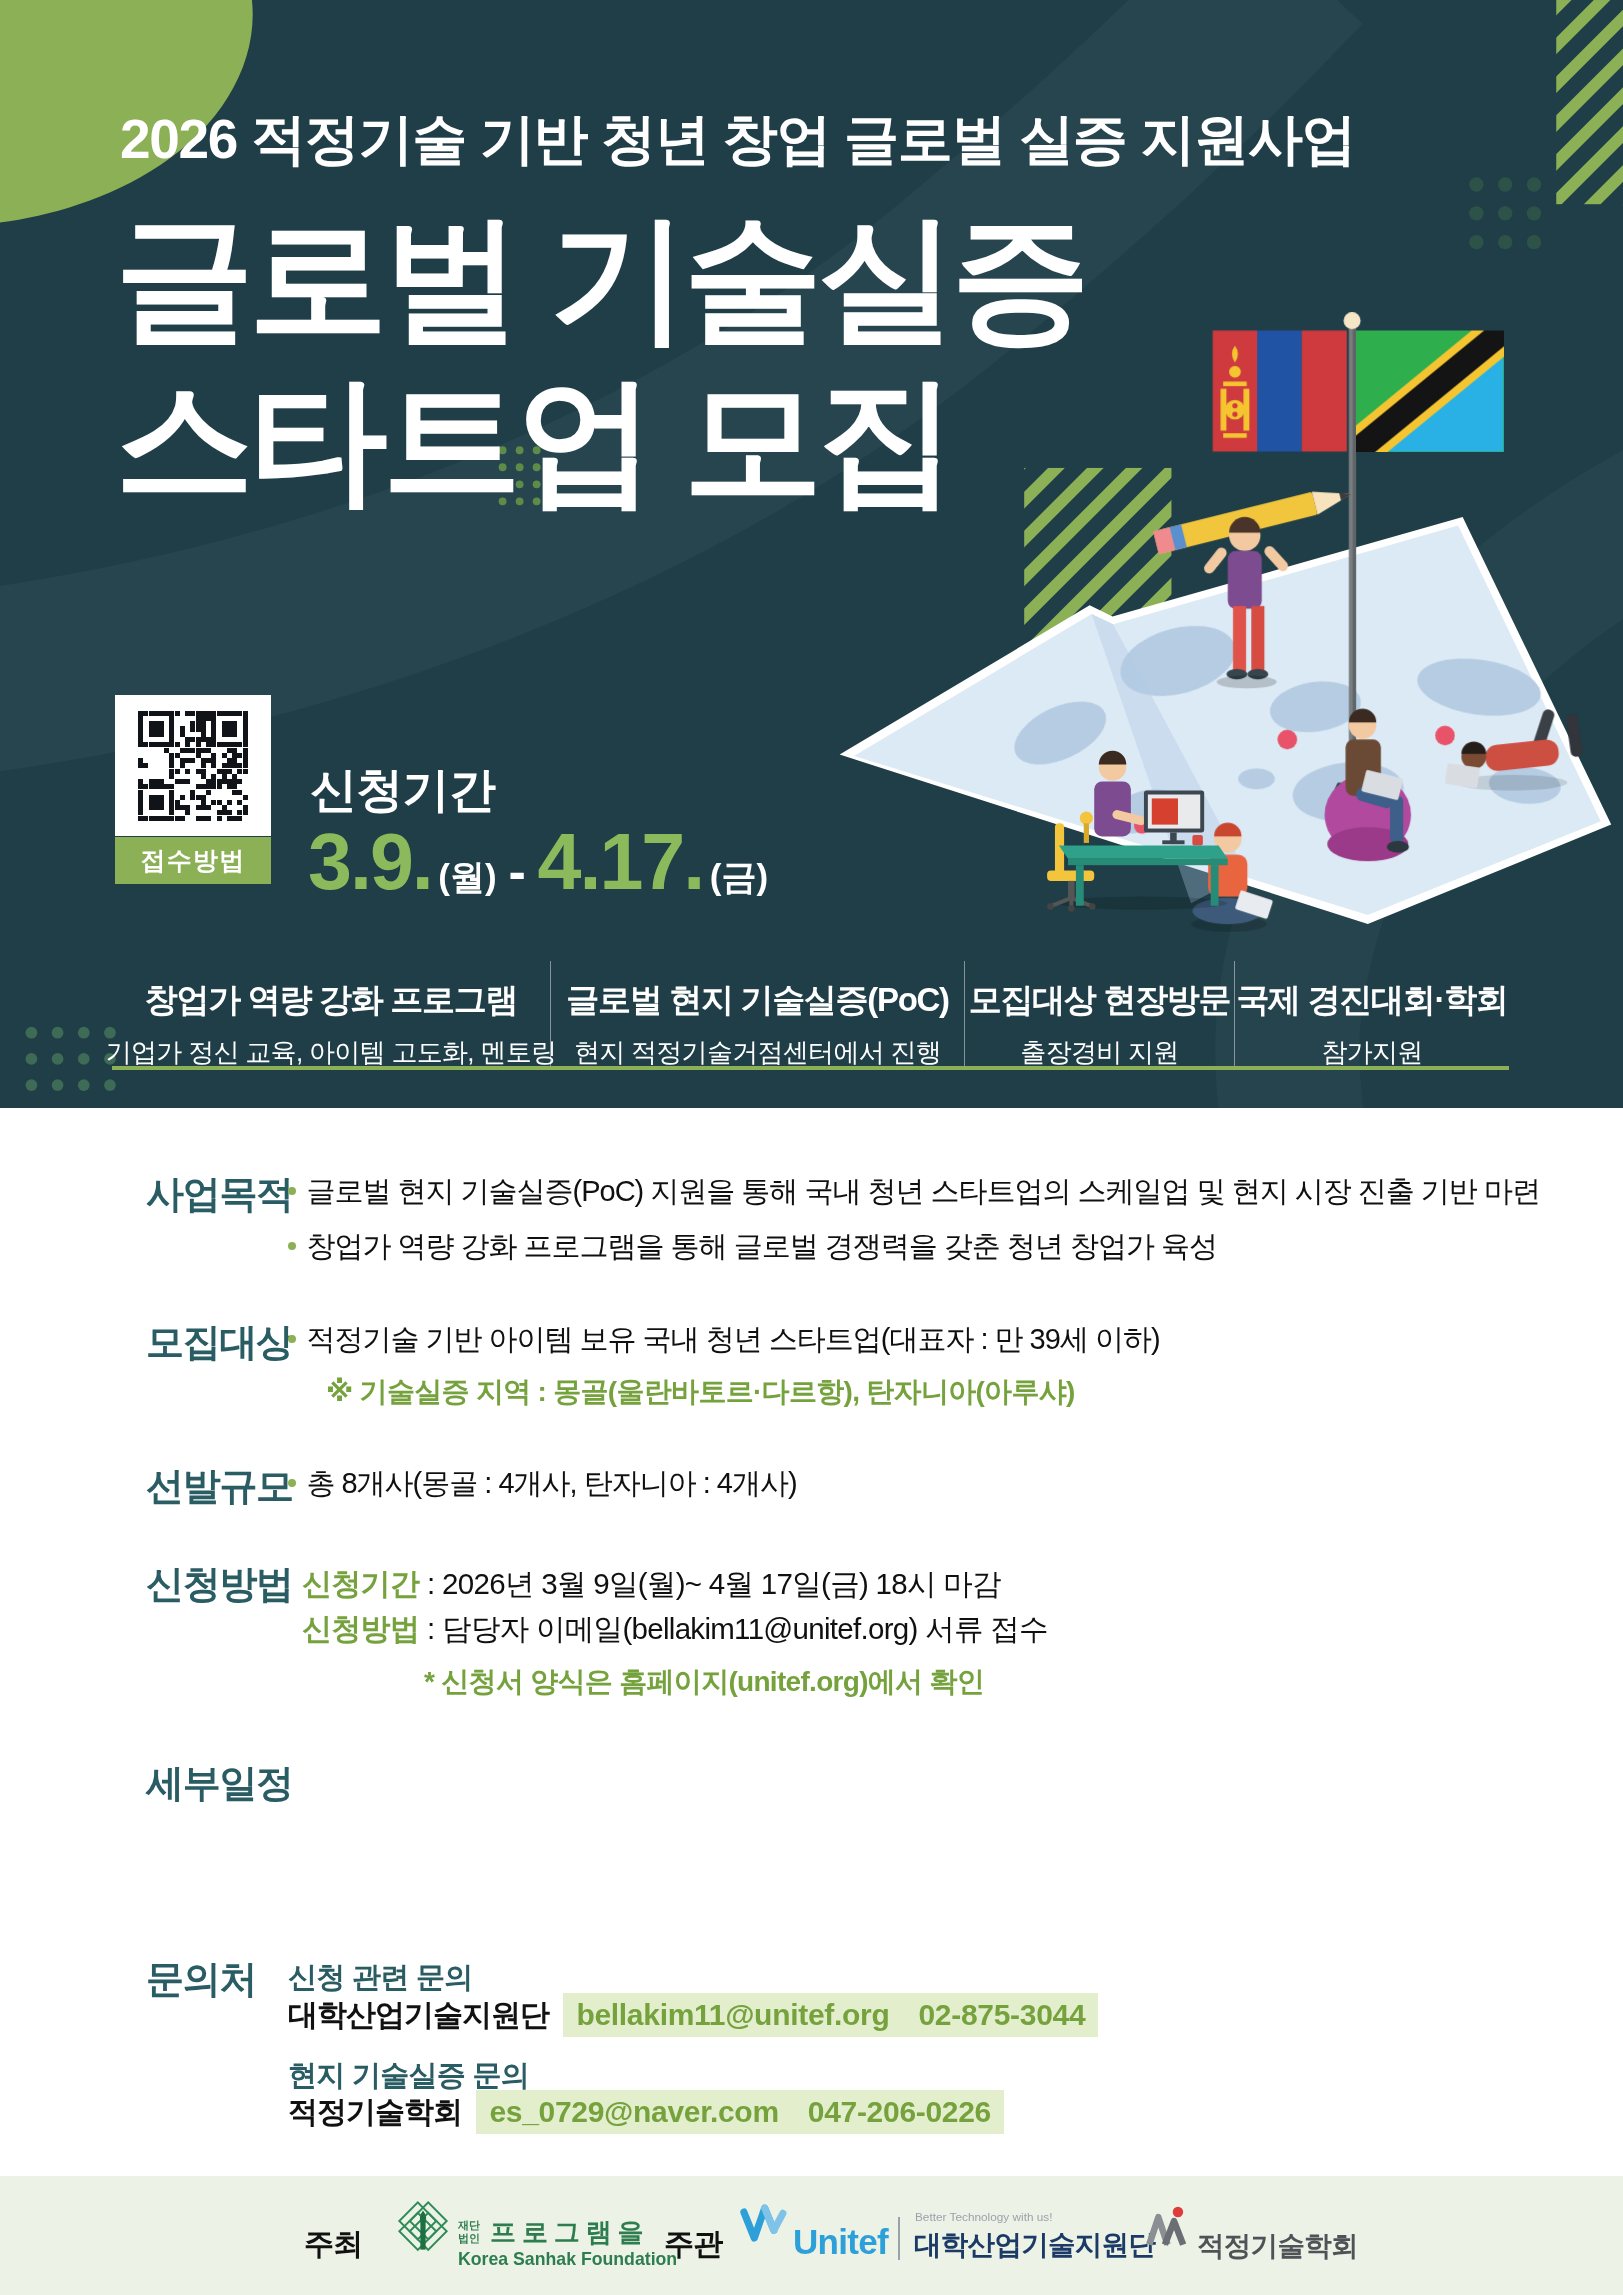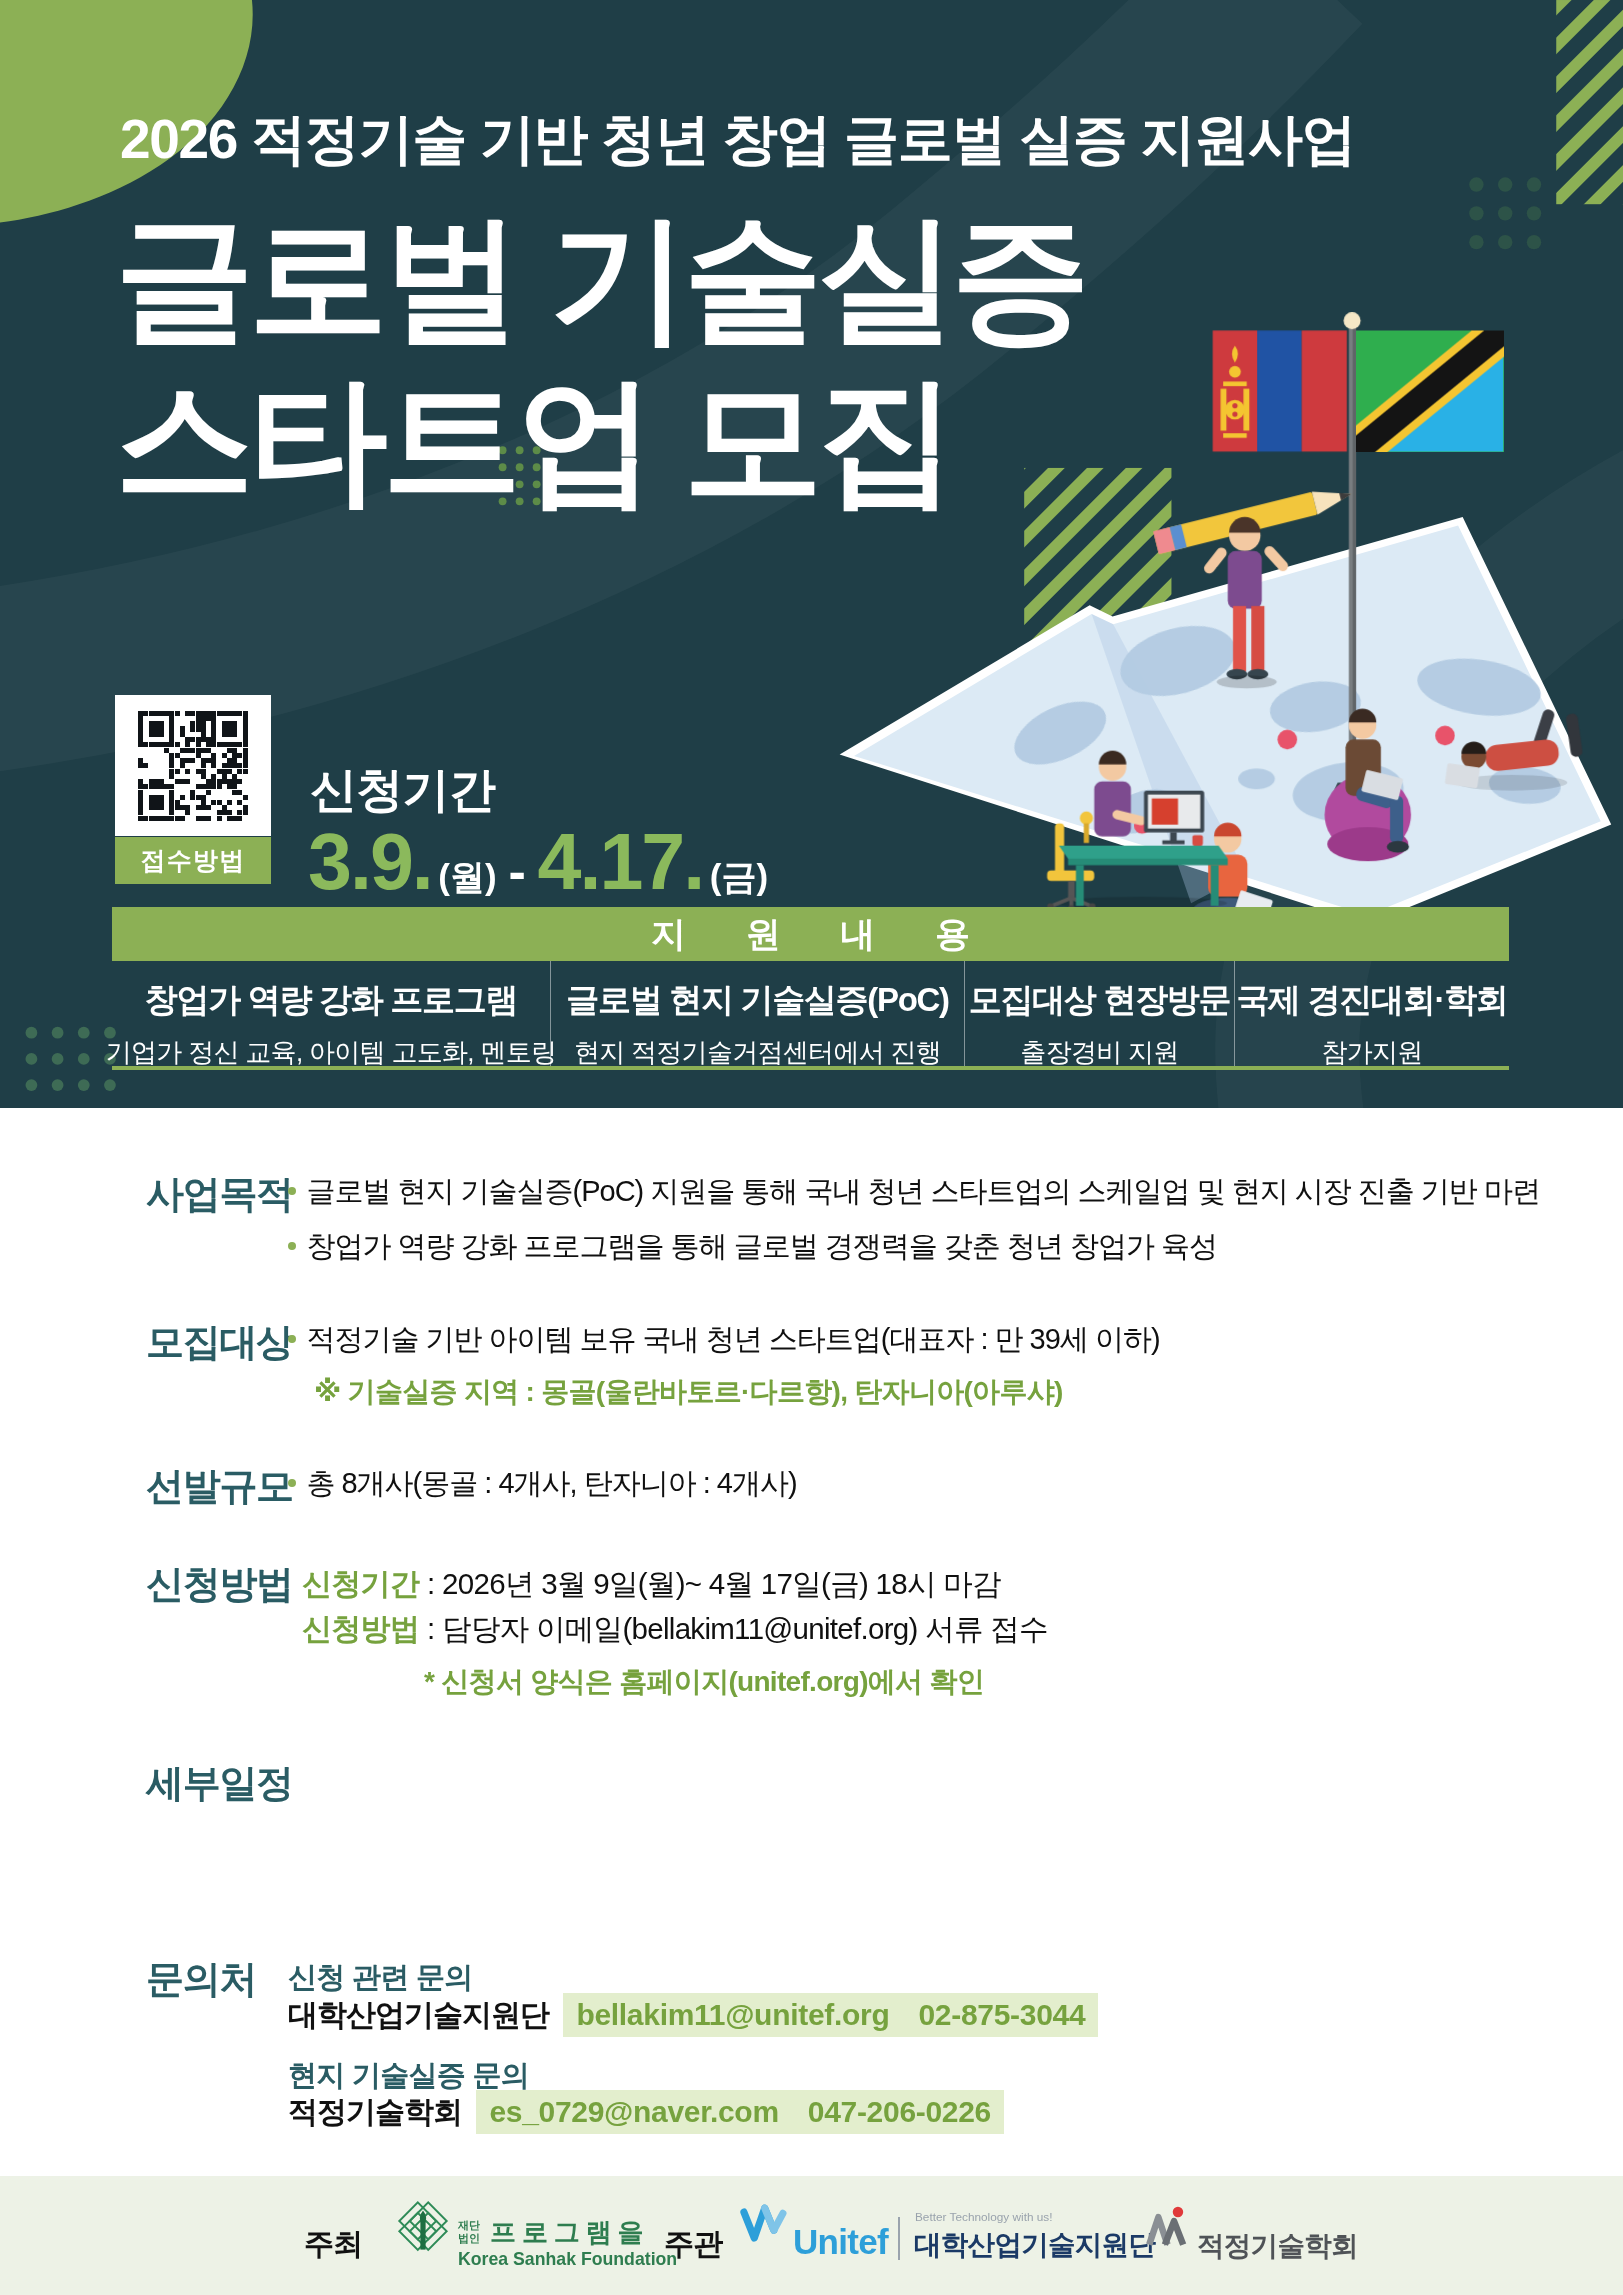--- a/index.html
+++ b/index.html
@@ -580,23 +580,20 @@
     <div class="qr-label">접수방법</div>
     <div class="period-label">신청기간</div>
     <div class="period-row">
       <span class="period-num">3.9.</span>
       <span class="period-day">(월)</span>
       <span class="period-sep">-</span>
       <span class="period-num">4.17.</span>
       <span class="period-day">(금)</span>
     </div>
 
-    <div class="support-bar">
-      <span>지 원 내 용</span>
-    </div>
     <div class="support-cols">
       <div class="s-col c1">
         <div class="s-title">창업가 역량 강화 프로그램</div>
         <div class="s-desc">기업가 정신 교육, 아이템 고도화, 멘토링</div>
       </div>
       <div class="s-col c2">
         <div class="s-title">글로벌 현지 기술실증(PoC)</div>
         <div class="s-desc">현지 적정기술거점센터에서 진행</div>
       </div>
       <div class="s-col c3">
@@ -621,21 +618,21 @@
     <div class="bullet-row" style="top:120px">
       <span class="bullet-dot"></span>
       <span class="b-text">창업가 역량 강화 프로그램을 통해 글로벌 경쟁력을 갖춘 청년 창업가 육성</span>
     </div>
 
     <div class="sec-head" style="top:209px">모집대상</div>
     <div class="bullet-row" style="top:213px">
       <span class="bullet-dot"></span>
       <span class="b-text">적정기술 기반 아이템 보유 국내 청년 스타트업(대표자 : 만 39세 이하)</span>
     </div>
-    <div class="green-note" style="left:314px;top:265px">※ 기술실증 지역 : 몽골(울란바토르·다르항), 탄자니아(아루샤)</div>
+    <div class="green-note" style="left:326px;top:265px">※ 기술실증 지역 : 몽골(울란바토르·다르항), 탄자니아(아루샤)</div>
 
     <div class="sec-head" style="top:353px">선발규모</div>
     <div class="bullet-row" style="top:357px">
       <span class="bullet-dot"></span>
       <span class="b-text">총 8개사(몽골 : 4개사, 탄자니아 : 4개사)</span>
     </div>
 
     <div class="sec-head" style="top:451px">신청방법</div>
     <div class="apply-row" style="top:456px">
       <span class="apply-label">신청기간</span>

